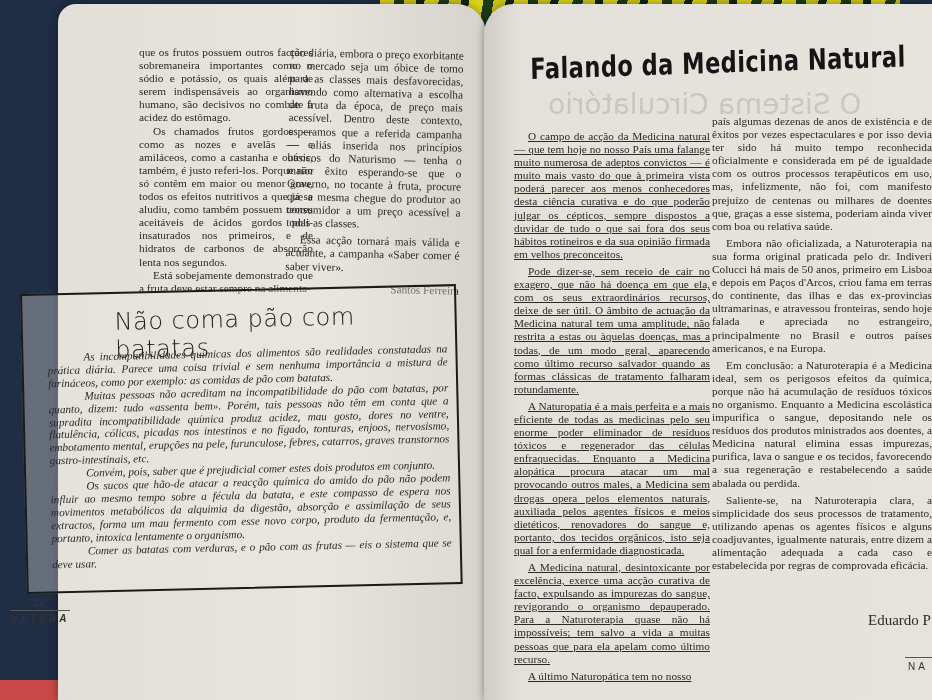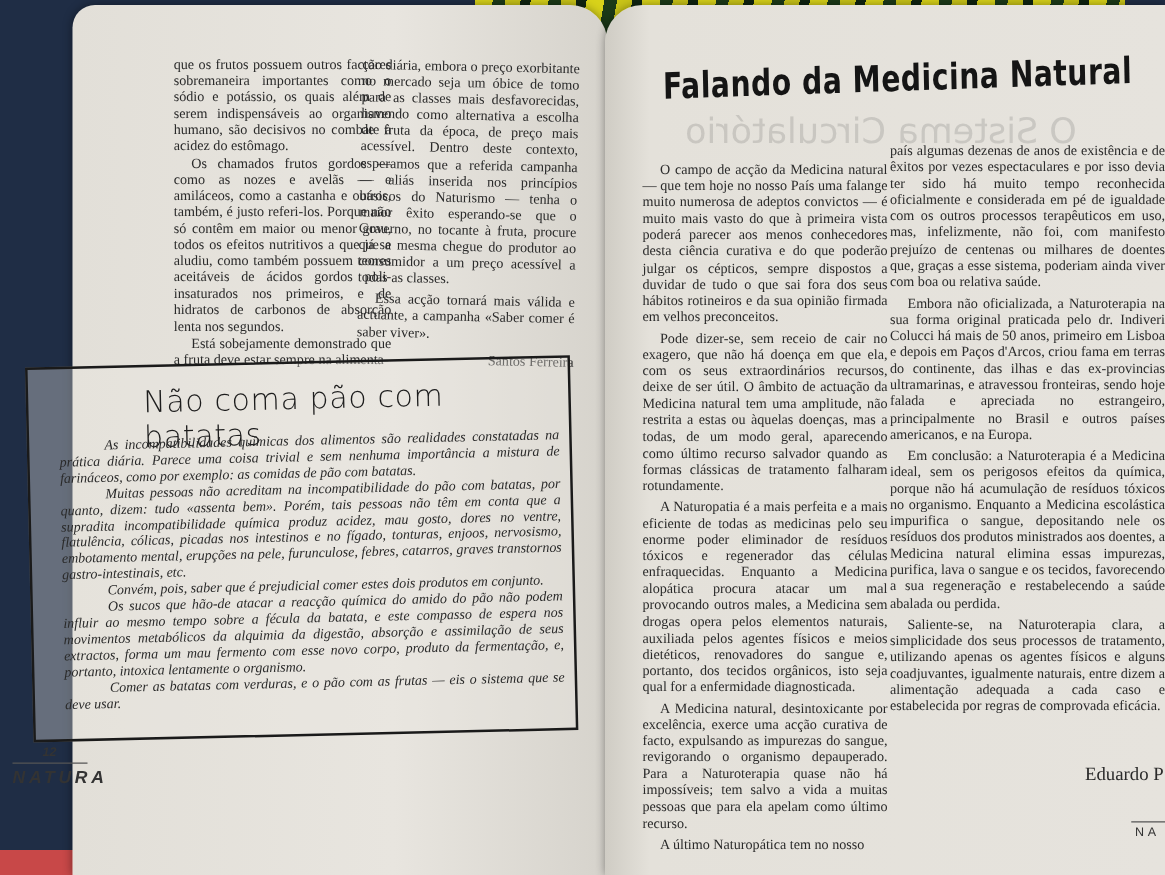--- a/index.html
+++ b/index.html
@@ -44,31 +44,31 @@
     font-family:"DejaVu Sans", sans-serif; font-weight:300; font-size:24px; color:#1d1d1d; letter-spacing:0.5px;
   }
   .box-body {
     position:absolute; left:24px; top:56px; width:400px; font-style:italic;
     font-size:11.2px; line-height:12.9px; text-align:justify;
   }
   .box-body p { margin:0; }
   .box-body p.ind { text-indent:36px; }
   .folio-num { position:absolute; left:34px; top:597px; font-family:"Liberation Sans", sans-serif; font-weight:bold; font-style:italic; font-size:10px; color:#333; }
   .folio-line { position:absolute; left:10px; top:610px; width:60px; height:1px; background:#555; }
-  .folio-mag { position:absolute; left:10px; top:613px; font-family:"Liberation Sans", sans-serif; font-weight:bold; font-style:italic; font-size:14px; letter-spacing:3px; color:#333; }
+  .folio-mag { position:absolute; left:10px; top:613px; font-family:"Liberation Sans", sans-serif; font-weight:bold; font-style:italic; font-size:10px; letter-spacing:3px; color:#333; }
   .art-title {
     position:absolute; left:530px; top:52px; width:380px;
     font-family:"DejaVu Sans", sans-serif; font-weight:bold; font-size:29px; color:#151515;
     transform:scaleX(0.78) rotate(-1.5deg); transform-origin:left top; white-space:nowrap; letter-spacing:0.5px;
   }
   .ghost-title {
     position:absolute; left:548px; top:88px; font-family:"DejaVu Sans", sans-serif; font-size:28px; color:rgba(80,80,80,0.18);
     transform:scaleX(-1); white-space:nowrap;
   }
-  .r-col1 { left:514px; top:130px; width:196px; }
+  .r-col1 { left:514px; top:130px; width:196px;text-decoration:underline; }
   .r-col2 { left:712px; top:115px; width:220px; }
   .r-sig { position:absolute; left:868px; top:612px; font-size:15px; }
   .r-folio-line { position:absolute; left:905px; top:657px; width:30px; height:1px; background:#555; }
   .r-folio-mag { position:absolute; left:908px; top:661px; font-family:"Liberation Sans", sans-serif; font-weight:normal; font-size:10px; letter-spacing:3px; color:#333; }
 </style>
 </head>
 <body>
 
 <div class="bg-cover"></div>
 <div class="bg-red"></div>

